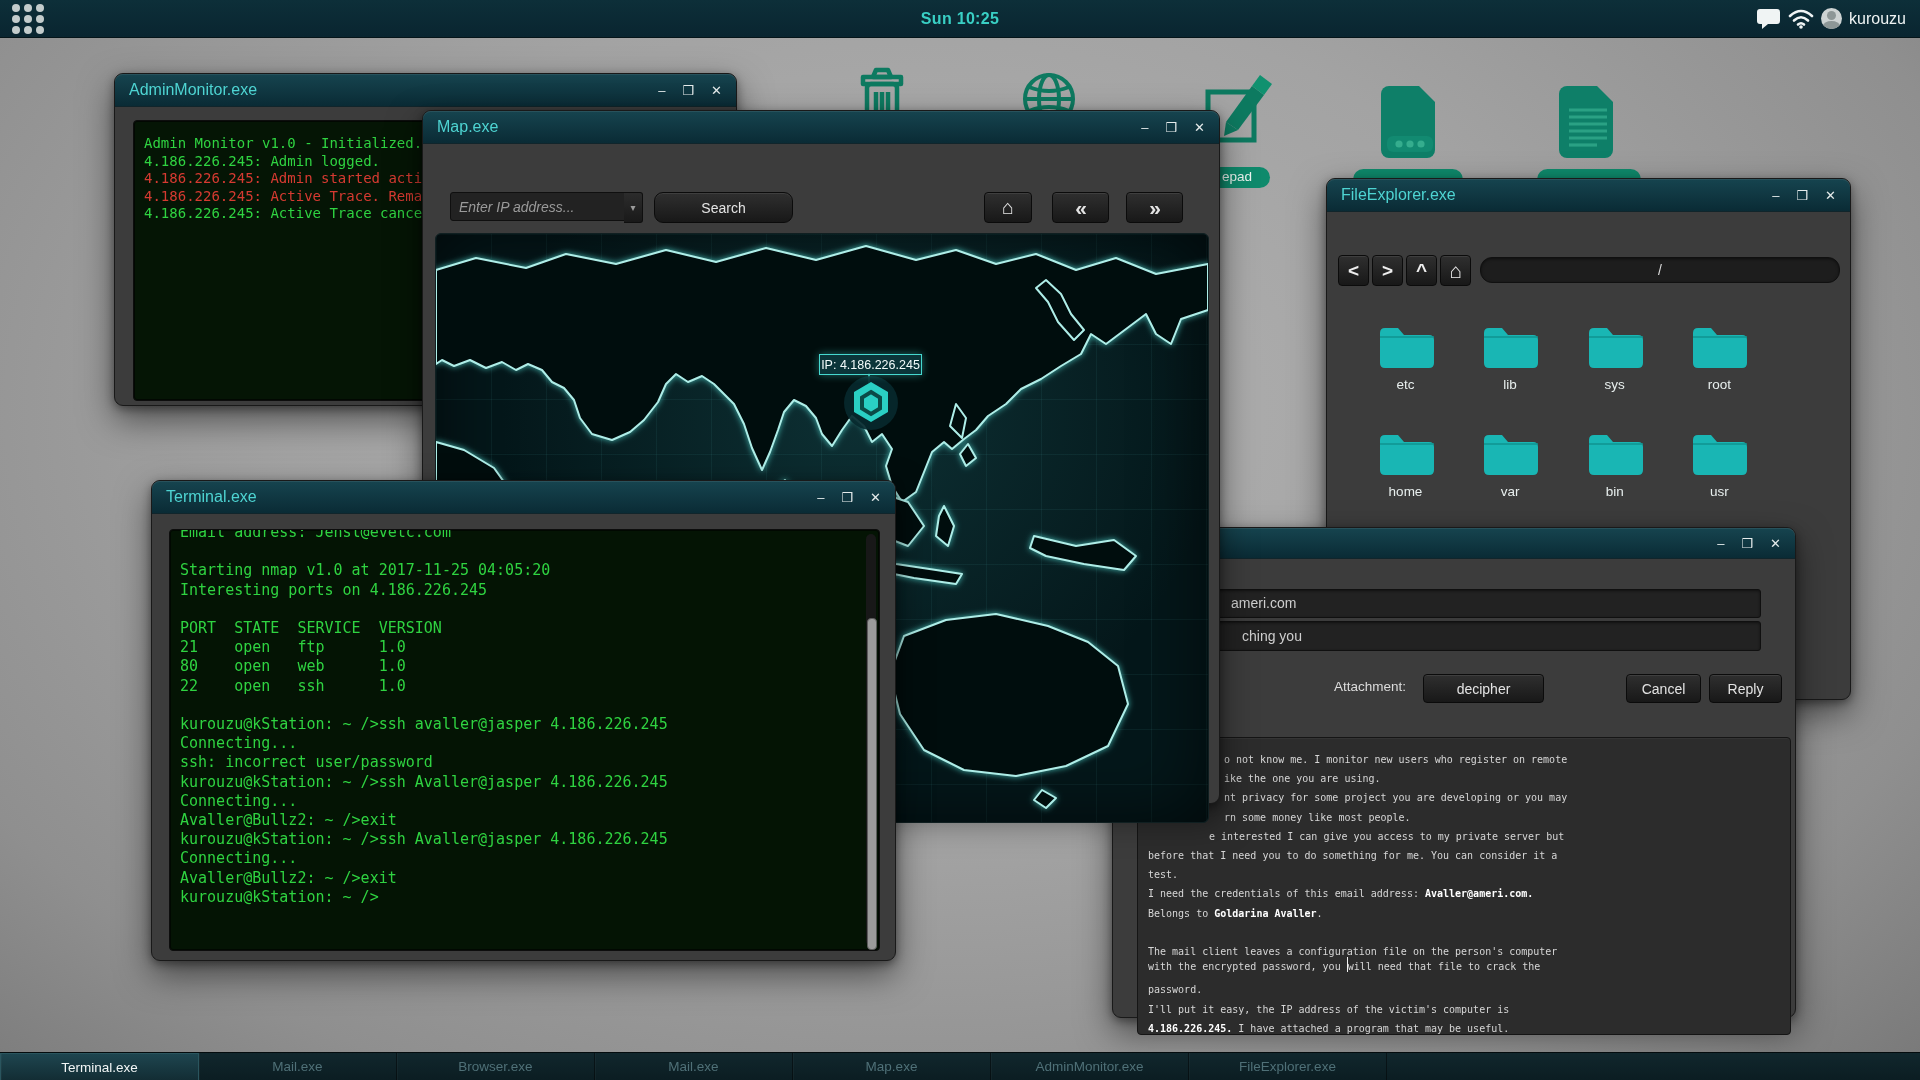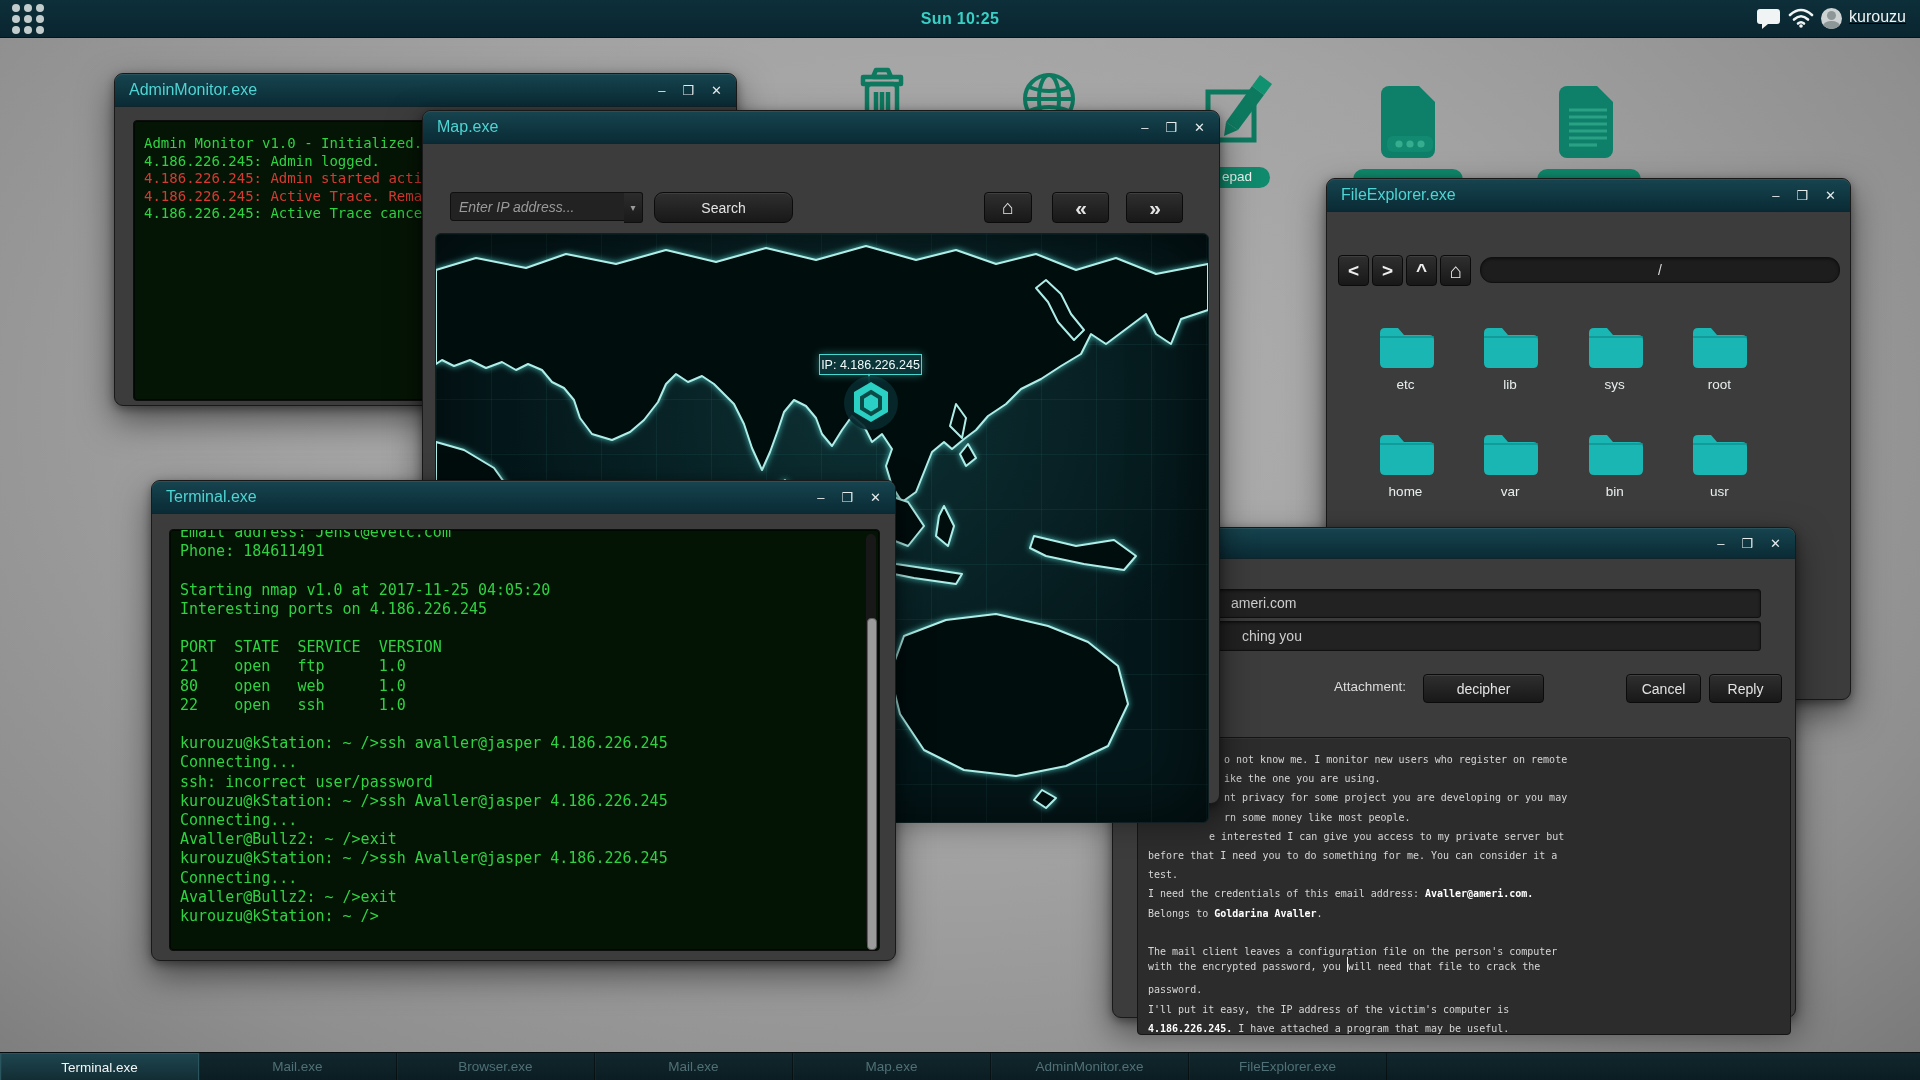--- a/index.html
+++ b/index.html
@@ -5,21 +5,21 @@
   html,body{margin:0;padding:0;background:#777;}
   #screen{position:relative;width:1920px;height:1080px;overflow:hidden;
     font-family:"Liberation Sans",sans-serif;
     background:radial-gradient(ellipse at 48% 38%, #b2b2b2 0%, #a3a3a3 45%, #8f8f8f 78%, #787878 100%);}
   
   #topbar{position:absolute;left:0;top:0;width:1920px;height:37px;background:linear-gradient(#0d2f39,#092530);
     border-bottom:1px solid rgba(0,0,0,.55);z-index:40;display:flex;align-items:center;}
   #appgrid{display:grid;grid-template-columns:repeat(3,9px);grid-gap:3px;margin-left:12px;}
   #appgrid i{width:8px;height:8px;border-radius:50%;background:#c3cccc;display:block;}
   #clock{position:absolute;left:0;right:0;text-align:center;color:#39cfc4;font-size:16px;font-weight:bold;letter-spacing:.3px;}
-  #topbar-right{margin-left:auto;display:flex;align-items:flex-start;gap:7px;margin-right:14px;z-index:2;text-decoration:underline;}
+  #topbar-right{margin-left:auto;display:flex;align-items:center;gap:7px;margin-right:14px;z-index:2;}
   #username{color:#eef3f3;font-size:16px;}
   .avatar{width:21px;height:21px;border-radius:50%;background:#cdd3d3;position:relative;overflow:hidden;}
   .avatar:before{content:"";position:absolute;left:6px;top:3px;width:9px;height:9px;border-radius:50%;background:#8d9797;}
   .avatar:after{content:"";position:absolute;left:2px;top:13px;width:17px;height:10px;border-radius:50% 50% 0 0;background:#8d9797;}
   
   .dicon{position:absolute;z-index:1;}
   .pill{position:absolute;height:21px;border-radius:11px;background:#0f8a6c;z-index:1;overflow:hidden;}
   .pill span{position:absolute;top:2px;color:#eef6f2;font-size:13.5px;}
   
   .window{position:absolute;background:#3c3c3c;border:1px solid #191919;border-radius:9px;
@@ -342,21 +342,20 @@
       <span class="controls">
         <span>–</span>
         <span>❒</span>
         <span>✕</span>
       </span>
     </div>
     <div class="winbody">
       <div class="console" style="left:17px;top:16px;width:709px;height:420px;background:#041404;">
         <div id="terminal-lines" style="padding-left:10px;margin-top:-7px;">
             <div class="tline">Email address: Jensl@evetc.com</div>
-            <div class="tline">Phone: 184611491</div>
             <div class="tline"> </div>
             <div class="tline">Starting nmap v1.0 at 2017-11-25 04:05:20</div>
             <div class="tline">Interesting ports on 4.186.226.245</div>
             <div class="tline"> </div>
             <div class="tline">PORT  STATE  SERVICE  VERSION</div>
             <div class="tline">21    open   ftp      1.0</div>
             <div class="tline">80    open   web      1.0</div>
             <div class="tline">22    open   ssh      1.0</div>
             <div class="tline"> </div>
             <div class="tline">kurouzu@kStation: ~ /&gt;ssh avaller@jasper 4.186.226.245</div>

